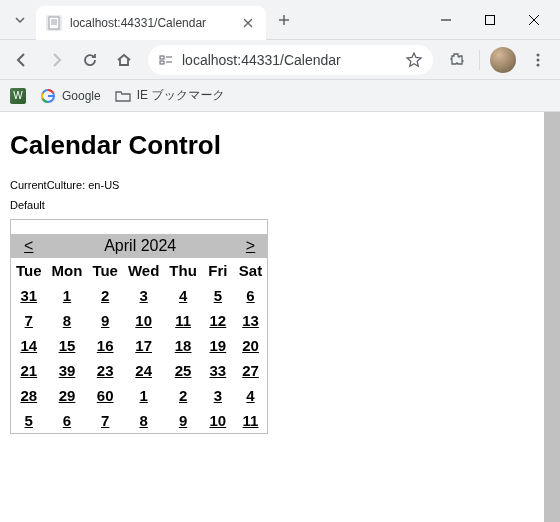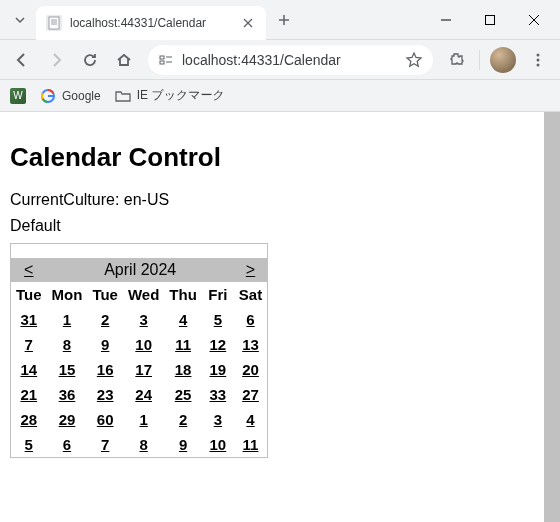--- a/index.html
+++ b/index.html
@@ -28,23 +28,23 @@
   
   
   .bookmarks { height: 32px; background: #f1f3f4; display: flex; align-items: center; padding: 0 10px; gap: 14px; border-bottom: 1px solid #dadce0; }
   .bookmark { display: flex; align-items: center; font-size: 12px; color: #3c4043; cursor: pointer; gap: 6px; }
   .bm-icon { width: 16px; height: 16px; display: flex; align-items: center; justify-content: center; font-size: 10px; }
   .bm-icon.web { background: linear-gradient(135deg, #4a7c4a, #2d5a2d); border-radius: 2px; color: #fff; }
   .bm-icon.google { position: relative; }
   .bm-icon.folder { color: #5f6368; }
   
   
-  .content { padding: 20px 10px; overflow-y: auto; height: calc(522px - 112px); }
+  .content { padding: 8px 10px; overflow-y: auto; height: calc(522px - 112px); }
   h1 { font-family: Verdana, sans-serif; font-size: 26px; font-weight: bold; margin: 10px 0 18px 0; }
-  .line { font-size: 16px; margin: 8px 0; }
+  .line { font-size: 11px; margin: 8px 0; }
   
   .cal { border-collapse: collapse; margin-top: 14px; }
   .cal td, .cal th { border: 1px solid #c0c0c0; text-align: center; padding: 4px 5px; font-size: 15px; }
   .cal-title-row td { background: #c0c0c0; font-size: 16px; padding: 3px 6px; }
   .cal-title-row .nav { text-decoration: underline; cursor: pointer; width: 20px; }
   .cal-title-row .month { }
   .cal th { font-weight: bold; border: none; padding: 4px 5px; }
   .cal .day { text-decoration: underline; cursor: pointer; border: none; min-width: 32px; font-weight: bold; }
   .cal .hdr-row, .cal .wk-row { }
   .cal tbody tr td { border: none; }
@@ -229,21 +229,21 @@
             <td class="day">14</td>
             <td class="day">15</td>
             <td class="day">16</td>
             <td class="day">17</td>
             <td class="day">18</td>
             <td class="day">19</td>
             <td class="day">20</td>
           </tr>
           <tr class="wk-row">
             <td class="day">21</td>
-            <td class="day">36</td>
+            <td class="day">39</td>
             <td class="day">23</td>
             <td class="day">24</td>
             <td class="day">25</td>
             <td class="day">33</td>
             <td class="day">27</td>
           </tr>
           <tr class="wk-row">
             <td class="day">28</td>
             <td class="day">29</td>
             <td class="day">60</td>

